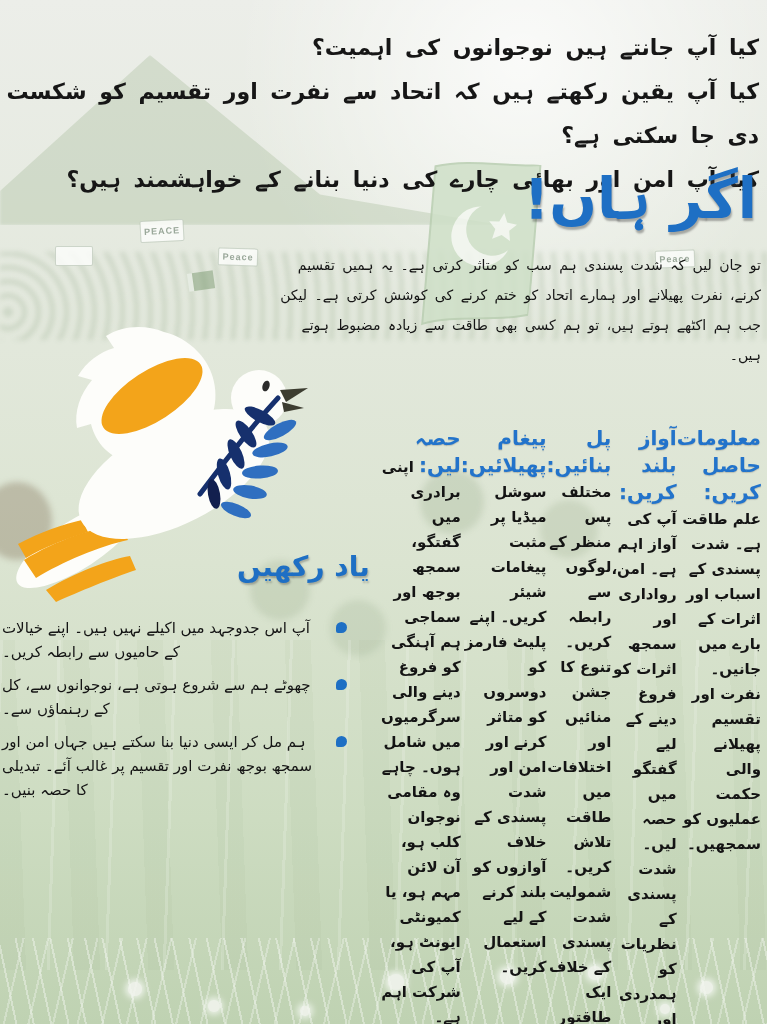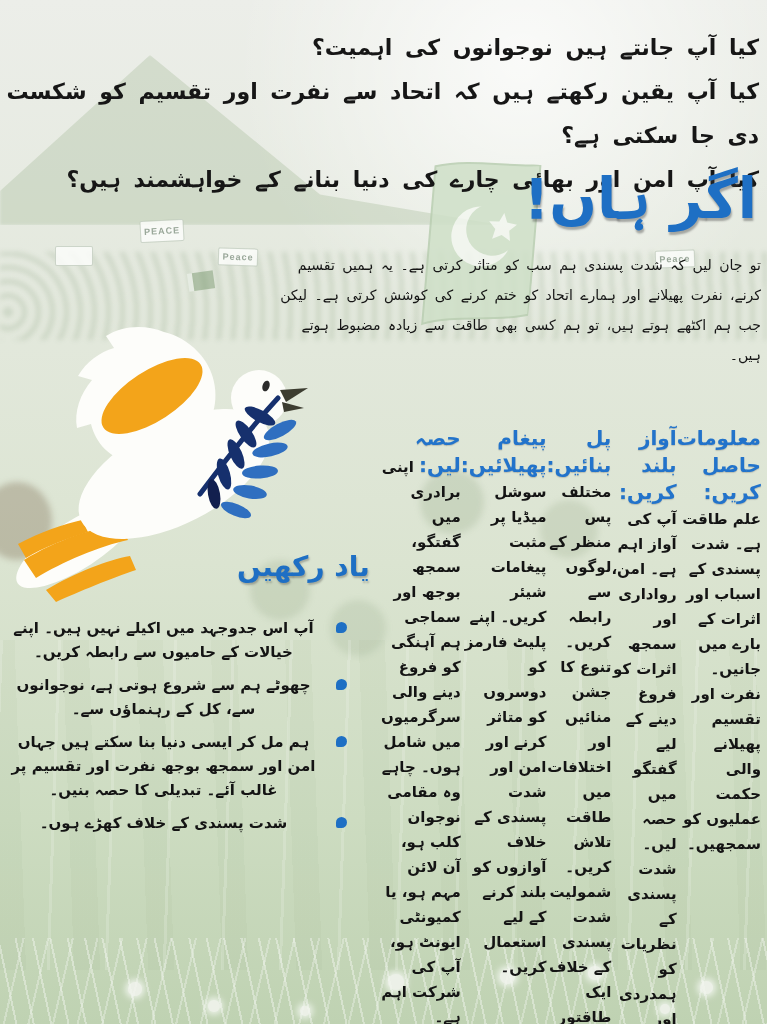--- a/index.html
+++ b/index.html
@@ -41,22 +41,22 @@
     text-shadow:1px 3px 2px rgba(60,60,60,.40);}
   .intro{position:absolute;top:250px;right:6px;width:482px;text-align:right;color:#151515;
     font-weight:400;font-size:14px;line-height:30px;word-spacing:3px;}
   .actions{position:absolute;top:426px;right:6px;width:380px;height:562px;
     display:flex;flex-direction:row;justify-content:space-between;}
   .action{text-align:right;color:#141414;font-size:15px;line-height:25px;font-weight:600;}
   .action .title{color:#2273cb;font-size:20px;font-weight:bold;text-shadow:0 1px 1px rgba(80,80,80,.25);}
   .remember-title{position:absolute;left:237px;top:550px;font-size:28px;font-weight:bold;color:#1e6fc4;
     text-shadow:1px 2px 2px rgba(60,60,60,.35);text-align:center;}
   .remember-list{position:absolute;left:2px;top:616px;width:347px;margin:0;padding:0;list-style:none;}
-  .remember-list li{position:relative;padding-right:24px;margin-bottom:9px;text-align:center;
-    color:#141414;font-size:15px;line-height:24px;font-weight:700;}
+  .remember-list li{position:relative;padding-right:24px;margin-bottom:9px;text-align:left;
+    color:#141414;font-size:15px;line-height:24px;font-weight:400;}
   .remember-list li::before{content:"";position:absolute;right:2px;top:6px;width:11px;height:11px;
     border-radius:50% 50% 50% 2px;background:#1e6fc4;}
   .dove{position:absolute;left:16px;top:322px;width:348px;height:292px;}
 </style>
 </head>
 <body>
 
 <div class="poster">
 
   <div class="bg bg-mountain"></div>
@@ -131,21 +131,20 @@
     <ellipse cx="234" cy="170" rx="17" ry="6.5" fill="#2f6fc0" transform="rotate(10 234 170)"></ellipse>
     <ellipse cx="198" cy="172" rx="15" ry="6" fill="#121f4e" transform="rotate(80 198 172)"></ellipse>
     <ellipse cx="220" cy="188" rx="16" ry="6" fill="#2f6fc0" transform="rotate(22 220 188)"></ellipse>
   </svg>
 
   <div class="remember-title">یاد رکھیں</div>
   <ul class="remember-list">
     <li>آپ اس جدوجہد میں اکیلے نہیں ہیں۔ اپنے خیالات کے حامیوں سے رابطہ کریں۔</li>
     <li>چھوٹے ہم سے شروع ہوتی ہے، نوجوانوں سے، کل کے رہنماؤں سے۔</li>
     <li>ہم مل کر ایسی دنیا بنا سکتے ہیں جہاں امن اور سمجھ بوجھ نفرت اور تقسیم پر غالب آئے۔ تبدیلی کا حصہ بنیں۔</li>
-    <li>شدت پسندی کے خلاف کھڑے ہوں۔</li>
   </ul>
 
   <div class="actions">
     <div class="action">
       <span class="title">معلومات حاصل کریں:</span>
       <span>علم طاقت ہے۔ شدت پسندی کے اسباب اور اثرات کے بارے میں جانیں۔ نفرت اور تقسیم پھیلانے والی حکمت عملیوں کو سمجھیں۔</span>
     </div>
     <div class="action">
       <span class="title">آواز بلند کریں:</span>
       <span>آپ کی آواز اہم ہے۔ امن، رواداری اور سمجھ اثرات کو فروغ دینے کے لیے گفتگو میں حصہ لیں۔ شدت پسندی کے نظریات کو ہمدردی اور حقائق سے چیلنج کریں۔</span>

